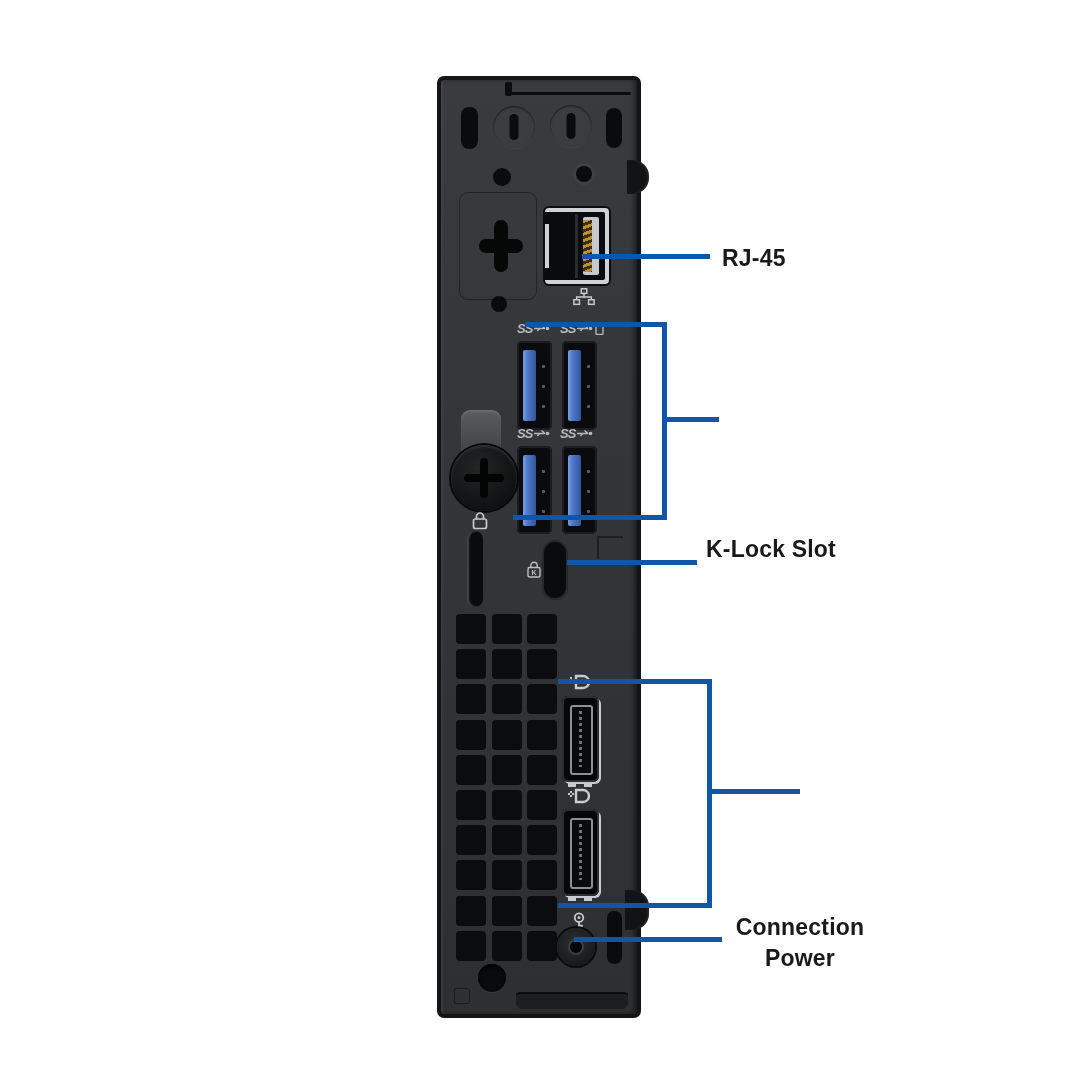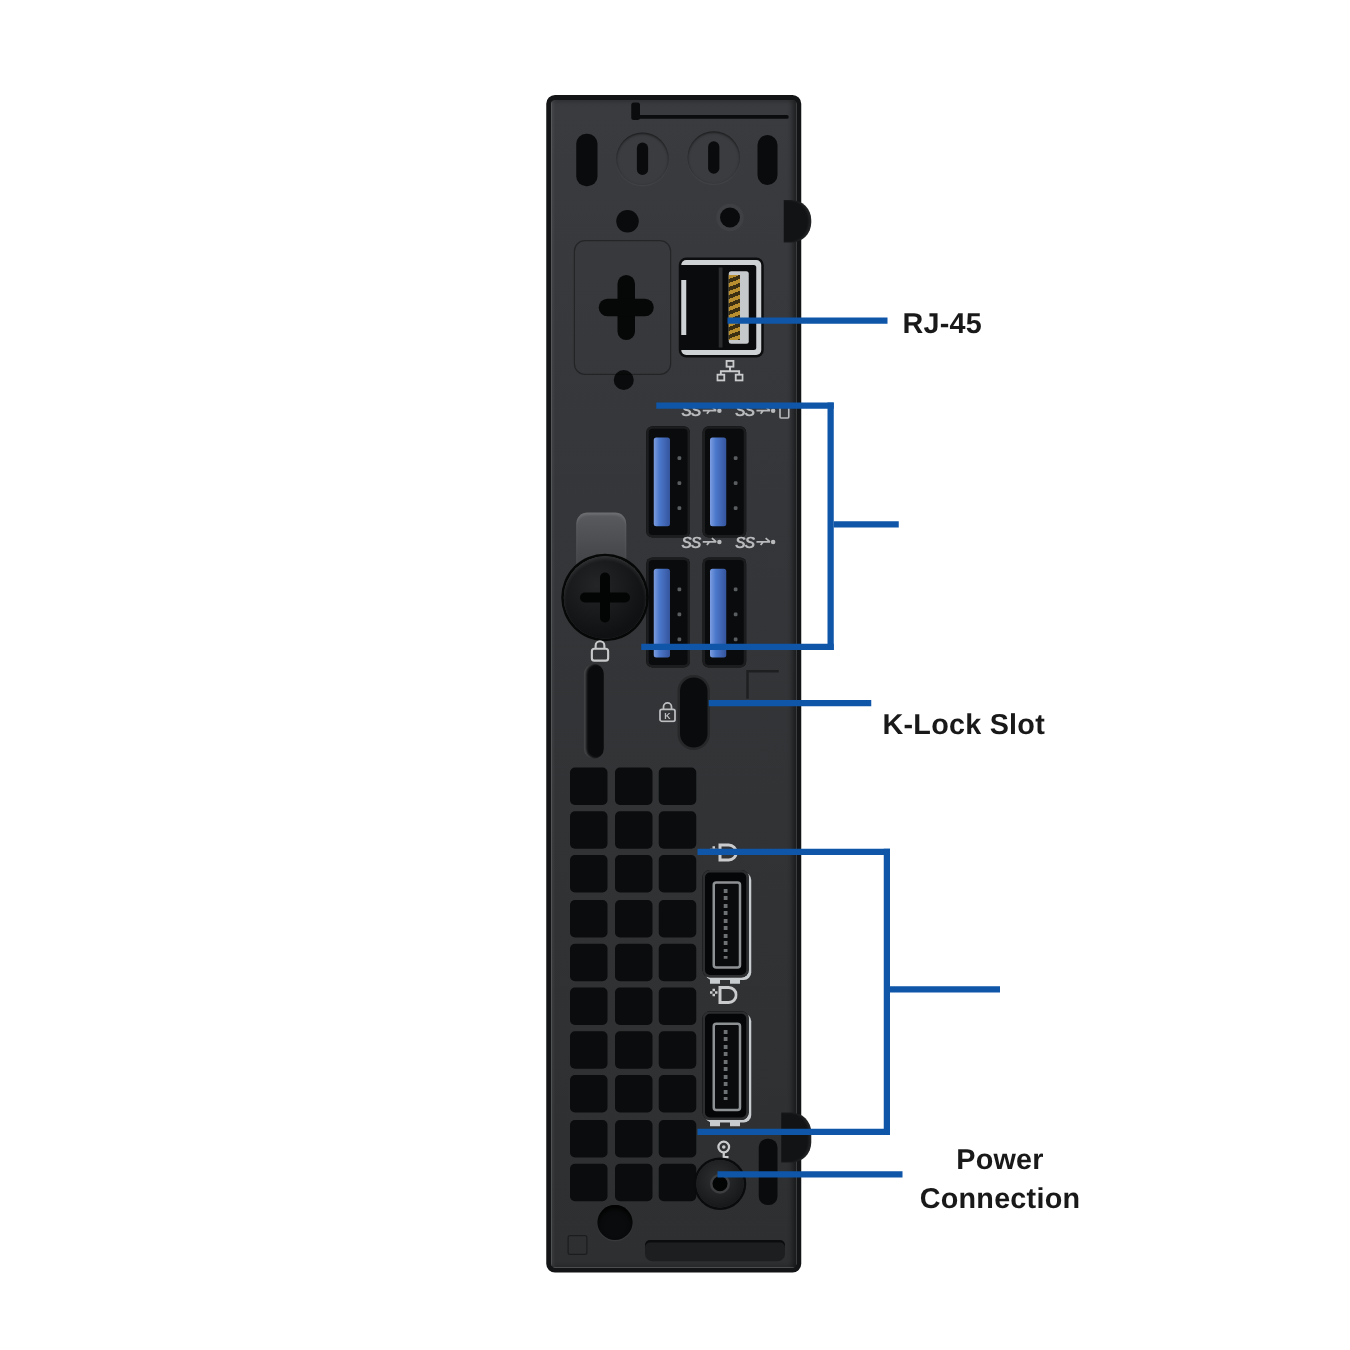--- a/index.html
+++ b/index.html
@@ -25,21 +25,21 @@
           background:linear-gradient(90deg,#7d9de0 0%,#4c79cc 35%,#35549d 100%);}
   .usbpin{position:absolute;right:7px;width:3px;height:3px;background:#5a5d60;border-radius:1px;}
   .dpport{position:absolute;width:37px;height:86px;background:#050607;border-radius:6px;
           box-shadow:inset 0 0 0 2px #2c2e30, 2px 2px 0 0 #c9ccce;}
   .dpinner{position:absolute;left:8px;top:9px;width:19px;height:66px;border:2px solid #8e9194;
            border-radius:3px;background:#0a0b0c;}
   .dppins{position:absolute;left:7px;top:4px;width:3px;height:56px;
           background:repeating-linear-gradient(180deg,#6f7275 0 3px,transparent 3px 6px);}
   .vent{position:absolute;width:30px;height:30px;background:#0b0c0d;border-radius:4px;}
   .iconrow{position:absolute;display:flex;align-items:center;gap:2px;}
-  .ss{font:italic 700 13px/13px "Liberation Sans",sans-serif;color:#b7b9bb;letter-spacing:-1px;margin-left:28px;}
+  .ss{font:italic 700 13px/13px "Liberation Sans",sans-serif;color:#b7b9bb;letter-spacing:-1px;}
   .knob{position:absolute;background:#121314;border-radius:0 16px 16px 0;box-shadow:inset -2px 0 2px rgba(255,255,255,.08);}
 </style>
 </head>
 <body>
 
 <div class="canvas">
 
   <div class="chassis">
 
     <div class="knob" style="left:186px;top:80px;width:22px;height:34px;"></div>
@@ -255,26 +255,26 @@
 
   <div class="line" style="left:582px;top:254px;width:128px;height:5px;"></div>
   <div class="lbl" style="left:722px;top:243px;">RJ-45</div>
 
   <div class="line" style="left:525px;top:322px;width:142px;height:5px;"></div>
   <div class="line" style="left:662px;top:322px;width:5px;height:198px;"></div>
   <div class="line" style="left:513px;top:515px;width:154px;height:5px;"></div>
   <div class="line" style="left:667px;top:417px;width:52px;height:5px;"></div>
 
   <div class="line" style="left:567px;top:560px;width:130px;height:5px;"></div>
-  <div class="lbl" style="left:706px;top:564px;">K-Lock Slot</div>
+  <div class="lbl" style="left:706px;top:534px;">K-Lock Slot</div>
 
   <div class="line" style="left:558px;top:679px;width:154px;height:5px;"></div>
   <div class="line" style="left:707px;top:679px;width:5px;height:229px;"></div>
   <div class="line" style="left:558px;top:903px;width:154px;height:5px;"></div>
   <div class="line" style="left:712px;top:789px;width:88px;height:5px;"></div>
 
   <div class="line" style="left:574px;top:937px;width:148px;height:5px;"></div>
   <div class="lbl" style="left:710px;top:912px;width:180px;text-align:center;">
+    <div>Connection</div>
     <div>Power</div>
-    <div>Connection</div>
   </div>
 
 </div>
 
 </body></html>

